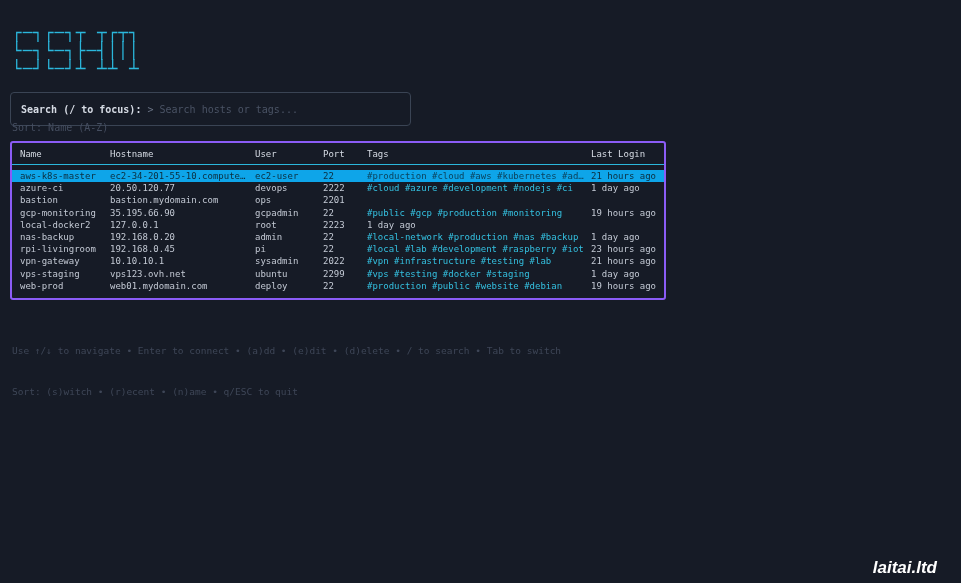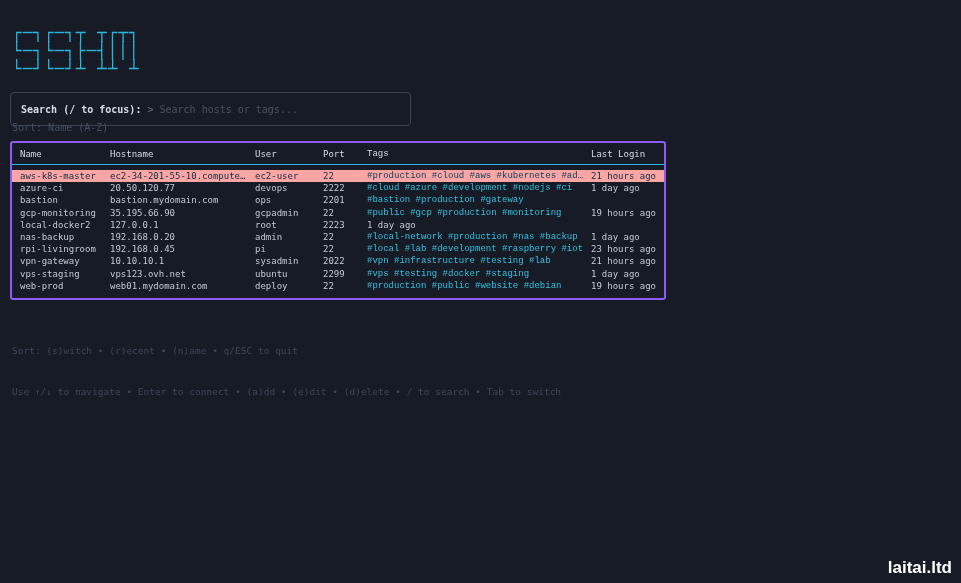--- a/index.html
+++ b/index.html
@@ -57,48 +57,49 @@
     color: #d6dbe4;
   }
   .t-body { padding: 5px 0 6px 0; }
   .t-row {
     display: flex;
     padding: 0 8px;
     height: 12.2px; line-height: 12.2px;
     font-size: 9px;
     cursor: pointer;
   }
-  .t-row.selected { background: #fca5a5; }
+  .t-row.selected { background: #0ea5e9; }
   .c { white-space: pre; overflow: hidden; flex: 0 0 auto; color: #c3c9d4; }
   .c.tags { color: #34c0e0; }
   .t-header .c { color: #d6dbe4; }
   .t-row.selected .c { color: #0c2d3d; }
   .t-row.selected .c.tags { color: #0b425c; }
   .c.name  { width: 90px; }
   .c.host  { width: 145px; }
   .c.user  { width: 68px; }
   .c.port  { width: 44px; }
-  .c.tags  { width: 224px; font-family: Liberation Mono, monospace; }
+  .c.tags  { width: 224px; }
   .c.login { flex: 1 1 auto; min-width: 0; }
 
   
   .footer {
     position: absolute; left: 12px; top: 317px;
     font-size: 9.5px; line-height: 13.5px;
     color: #3e4657;
     white-space: pre;
   }
 
   
   .watermark {
-    position: absolute; right: 9px; bottom: 5px;
+    position: absolute; right: 24px; bottom: 5px;
     color: #ffffff;
     font-family: "Liberation Sans", sans-serif;
     font-weight: bold;
     font-size: 17px;
+    font-style: italic;
   }
 </style>
 </head>
 <body>
 
 <div class="screen">
 
   <pre class="logo">┌─┐┌─┐┬ ┬┌┬┐
 └─┐└─┐├─┤│││
 └─┘└─┘┴ ┴┴ ┴</pre>
@@ -135,21 +136,20 @@
     <span class="c user">devops</span>
     <span class="c port">2222</span>
     <span class="c tags">#cloud #azure #development #nodejs #ci</span>
     <span class="c login">1 day ago</span>
   </div>
         <div class="t-row">
     <span class="c name">bastion</span>
     <span class="c host">bastion.mydomain.com</span>
     <span class="c user">ops</span>
     <span class="c port">2201</span>
-    <span class="c tags">#bastion #production #gateway</span>
     <span class="c login"></span>
   </div>
         <div class="t-row">
     <span class="c name">gcp-monitoring</span>
     <span class="c host">35.195.66.90</span>
     <span class="c user">gcpadmin</span>
     <span class="c port">22</span>
     <span class="c tags">#public #gcp #production #monitoring</span>
     <span class="c login">19 hours ago</span>
   </div>
@@ -197,19 +197,19 @@
     <span class="c host">web01.mydomain.com</span>
     <span class="c user">deploy</span>
     <span class="c port">22</span>
     <span class="c tags">#production #public #website #debian</span>
     <span class="c login">19 hours ago</span>
   </div>
       </div>
   </div>
 
   <div class="footer">
+    <div>Use ↑/↓ to navigate • Enter to connect • (a)dd • (e)dit • (d)elete • / to search • Tab to switch</div>
     <div>Sort: (s)witch • (r)ecent • (n)ame • q/ESC to quit</div>
-    <div>Use ↑/↓ to navigate • Enter to connect • (a)dd • (e)dit • (d)elete • / to search • Tab to switch</div>
   </div>
 
   <div class="watermark">laitai.ltd</div>
 
 </div>
 
 </body></html>

